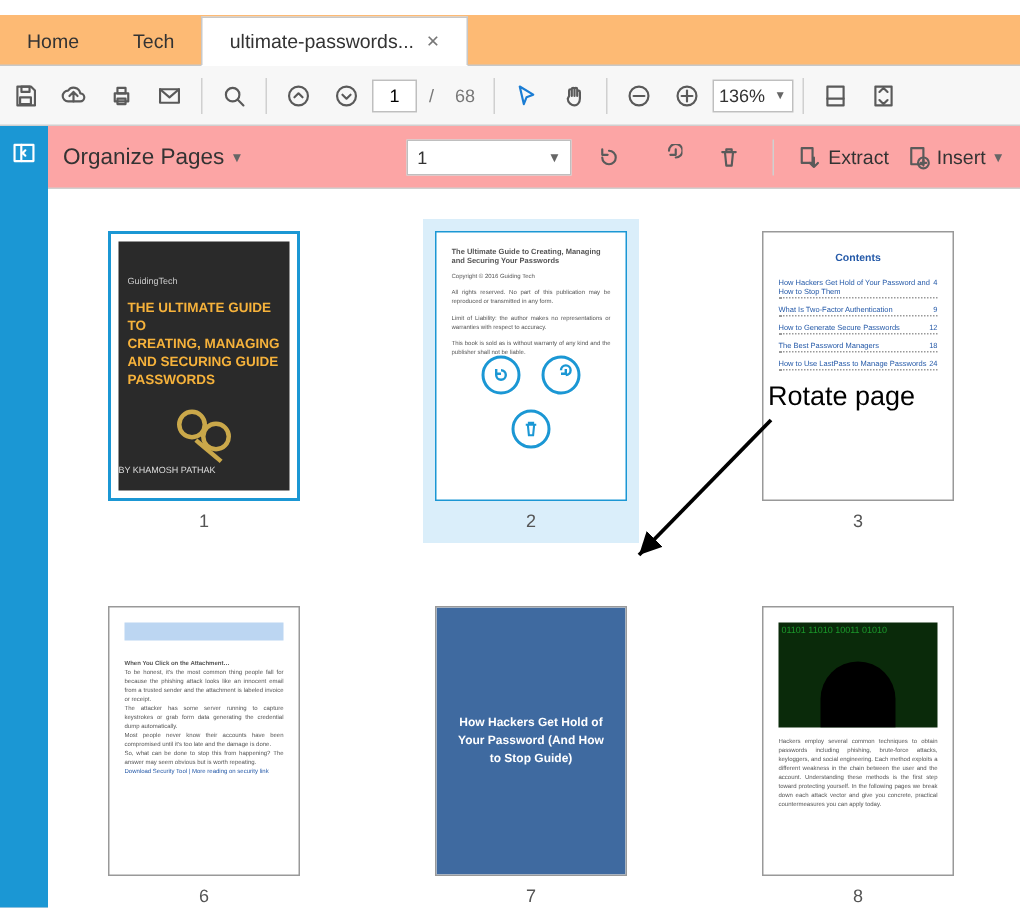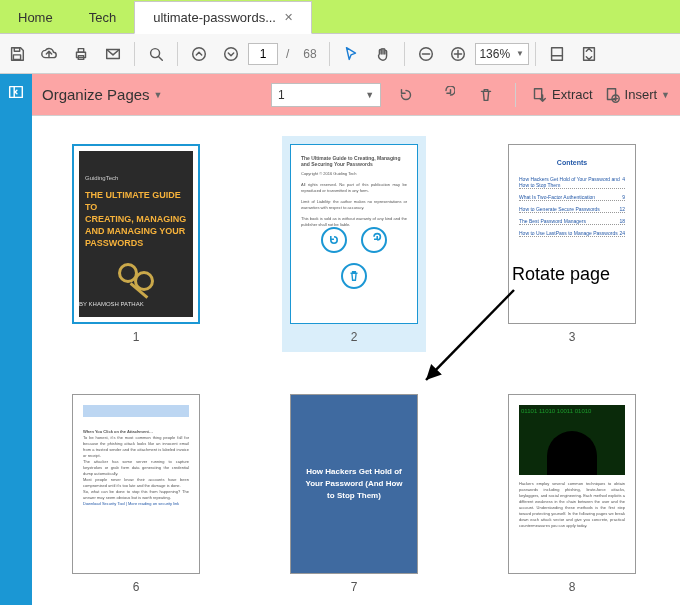--- a/index.html
+++ b/index.html
@@ -1,19 +1,19 @@
 <!DOCTYPE html>
 <html><head>
 <meta charset="utf-8">
 <style>
 * { box-sizing: border-box; margin: 0; padding: 0; }
 html, body { width: 680px; height: 605px; font-family: "Segoe UI", Arial, sans-serif; font-size: 12px; color: #333; overflow: hidden; background: #fff; }
 
 
-.tab-strip     { display: flex; align-items: flex-end; height: 34px; background: #bef264; border-bottom: 1px solid #c8c8c8; }
+.tab-strip     { display: flex; align-items: flex-end; height: 34px; background: #fdba74; border-bottom: 1px solid #c8c8c8; margin-top: 10px; }
 .tab           { padding: 8px 18px; font-size: 13px; color: #333; cursor: pointer; }
 .tab.doc       { background: #fff; border: 1px solid #c8c8c8; border-bottom: 1px solid #fff; position: relative; top: 1px; display: flex; align-items: center; gap: 8px; }
 .tab .x        { color: #777; font-size: 11px; }
 
 
 .toolbar       { display: flex; align-items: center; height: 40px; background: #f7f7f7; border-bottom: 1px solid #d0d0d0; padding: 0 2px; gap: 2px; }
 .tbtn          { width: 30px; height: 30px; display: flex; align-items: center; justify-content: center; cursor: pointer; border-radius: 2px; }
 .tsep          { width: 1px; height: 24px; background: #d0d0d0; margin: 0 4px; }
 .page-box      { width: 30px; height: 22px; border: 1px solid #bfbfbf; background: #fff; text-align: center; font-size: 12px; }
 .page-lbl      { color: #777; padding: 0 6px; font-size: 12px; }
@@ -75,21 +75,21 @@
 .hacker .img   { height:70px; background:#0a2a0a; position:relative; overflow:hidden; }
 .hacker .img::before{content:"01101 11010 10011 01010";position:absolute;inset:0;color:#2bff4a;font-size:6px;opacity:.5;word-break:break-all;line-height:8px;padding:2px;}
 .hacker .sil   { position:absolute;bottom:0;left:28px;width:50px;height:44px;background:#000;border-radius:26px 26px 0 0;}
 .hacker .tx    { font-size:4px;line-height:6px;color:#555;margin-top:6px;text-align:justify; }
 
 .pg4 .bar      { position:absolute;top:10px;left:10px;right:10px;height:12px;background:#bcd6f2; }
 .pg4 .body     { position:absolute;top:34px;left:10px;right:10px;bottom:10px;font-size:4px;line-height:6px;color:#555;text-align:justify; }
 .pg4 .lk       { color:#2459a8; }
 
 
-.annot         { position:absolute; left:480px; top:148px; font-size:18px; color:#000; pointer-events:none; z-index:50; }
+.annot         { position:absolute; left:480px; top:128px; font-size:18px; color:#000; pointer-events:none; z-index:50; }
 .annot svg     { position:absolute; left:-94px; top:20px; }
 
 .icon { width:18px; height:18px; }
 .icon path, .icon circle, .icon line, .icon rect, .icon polyline { stroke:#5a5a5a; stroke-width:1.6; fill:none; stroke-linecap:round; stroke-linejoin:round; }
 .blue path, .blue polyline, .blue rect { stroke:#1b7dd4; }
 .rail svg path, .rail svg rect { stroke:#fff; }
 </style>
 </head>
 <body>
 
@@ -266,21 +266,21 @@
             <line x1="96" y1="6" x2="8" y2="96" stroke="#000" stroke-width="2.5" marker-end="url(#ah)"></line>
           </svg>
       </div>
 
       <div class="row">
 
         <div class="cell">
           <div class="thumb sel">
             <div class="cover">
               <div class="brand">GuidingTech</div>
-              <div class="hl"><span>THE ULTIMATE GUIDE TO</span><br><span>CREATING, MANAGING</span><br><span>AND MANAGING YOUR</span><br><span>PASSWORDS</span></div>
+              <div class="hl"><span>THE ULTIMATE GUIDE TO</span><br><span>CREATING, MANAGING</span><br><span>AND SECURING GUIDE</span><br><span>PASSWORDS</span></div>
               <div class="keys">
                   <div class="stem"></div>
                 </div>
               <div class="auth">BY KHAMOSH PATHAK</div>
             </div>
           </div>
           <div class="pnum">1</div>
         </div>
 
         <div class="cell hov">
@@ -353,21 +353,21 @@
               <p>Most people never know their accounts have been compromised until it's too late and the damage is done.</p>
               <p>So, what can be done to stop this from happening? The answer may seem obvious but is worth repeating.</p>
               <p class="lk">Download Security Tool | More reading on security link</p>
             </div>
           </div>
           <div class="pnum">6</div>
         </div>
 
         <div class="cell">
           <div class="thumb">
-            <div class="bluep">How Hackers Get Hold of Your Password (And How to Stop Them)</div>
+            <div class="bluep">How Hackers Get Hold of Your Password (And How to Stop Guide)</div>
           </div>
           <div class="pnum">7</div>
         </div>
 
         <div class="cell">
           <div class="thumb">
             <div class="hacker">
               <div class="img">
                   <div class="sil"></div>
                 </div>

